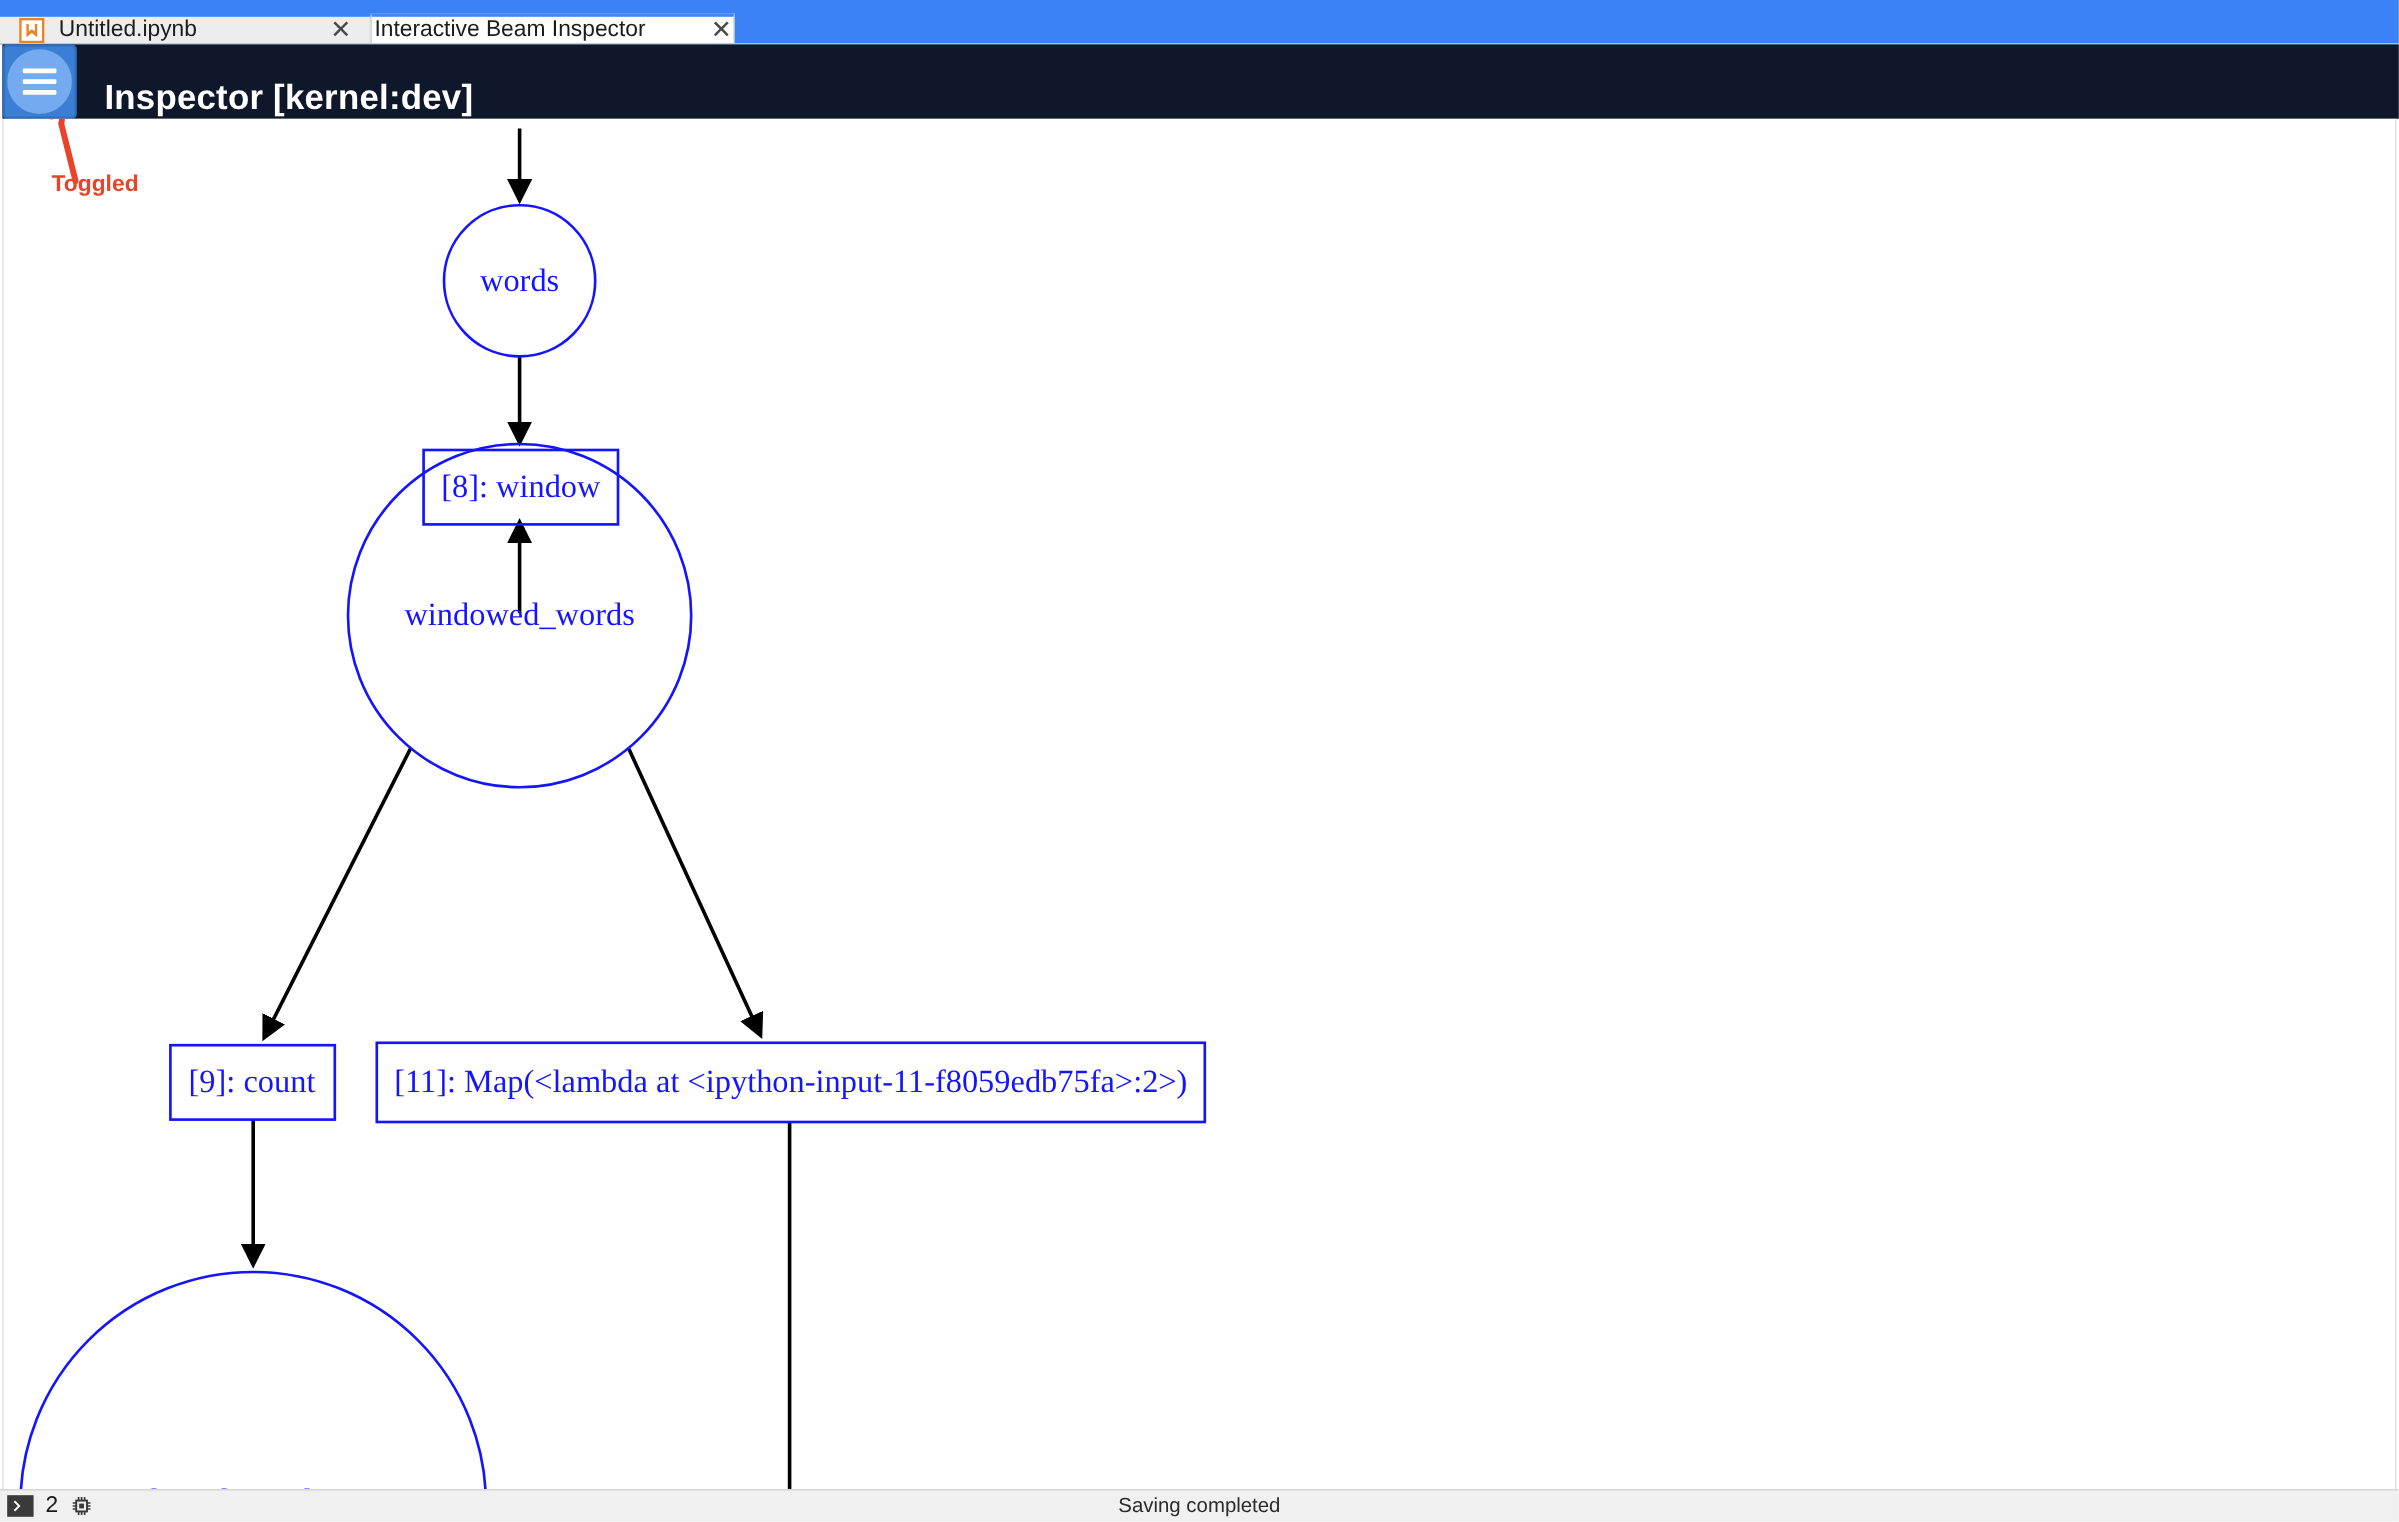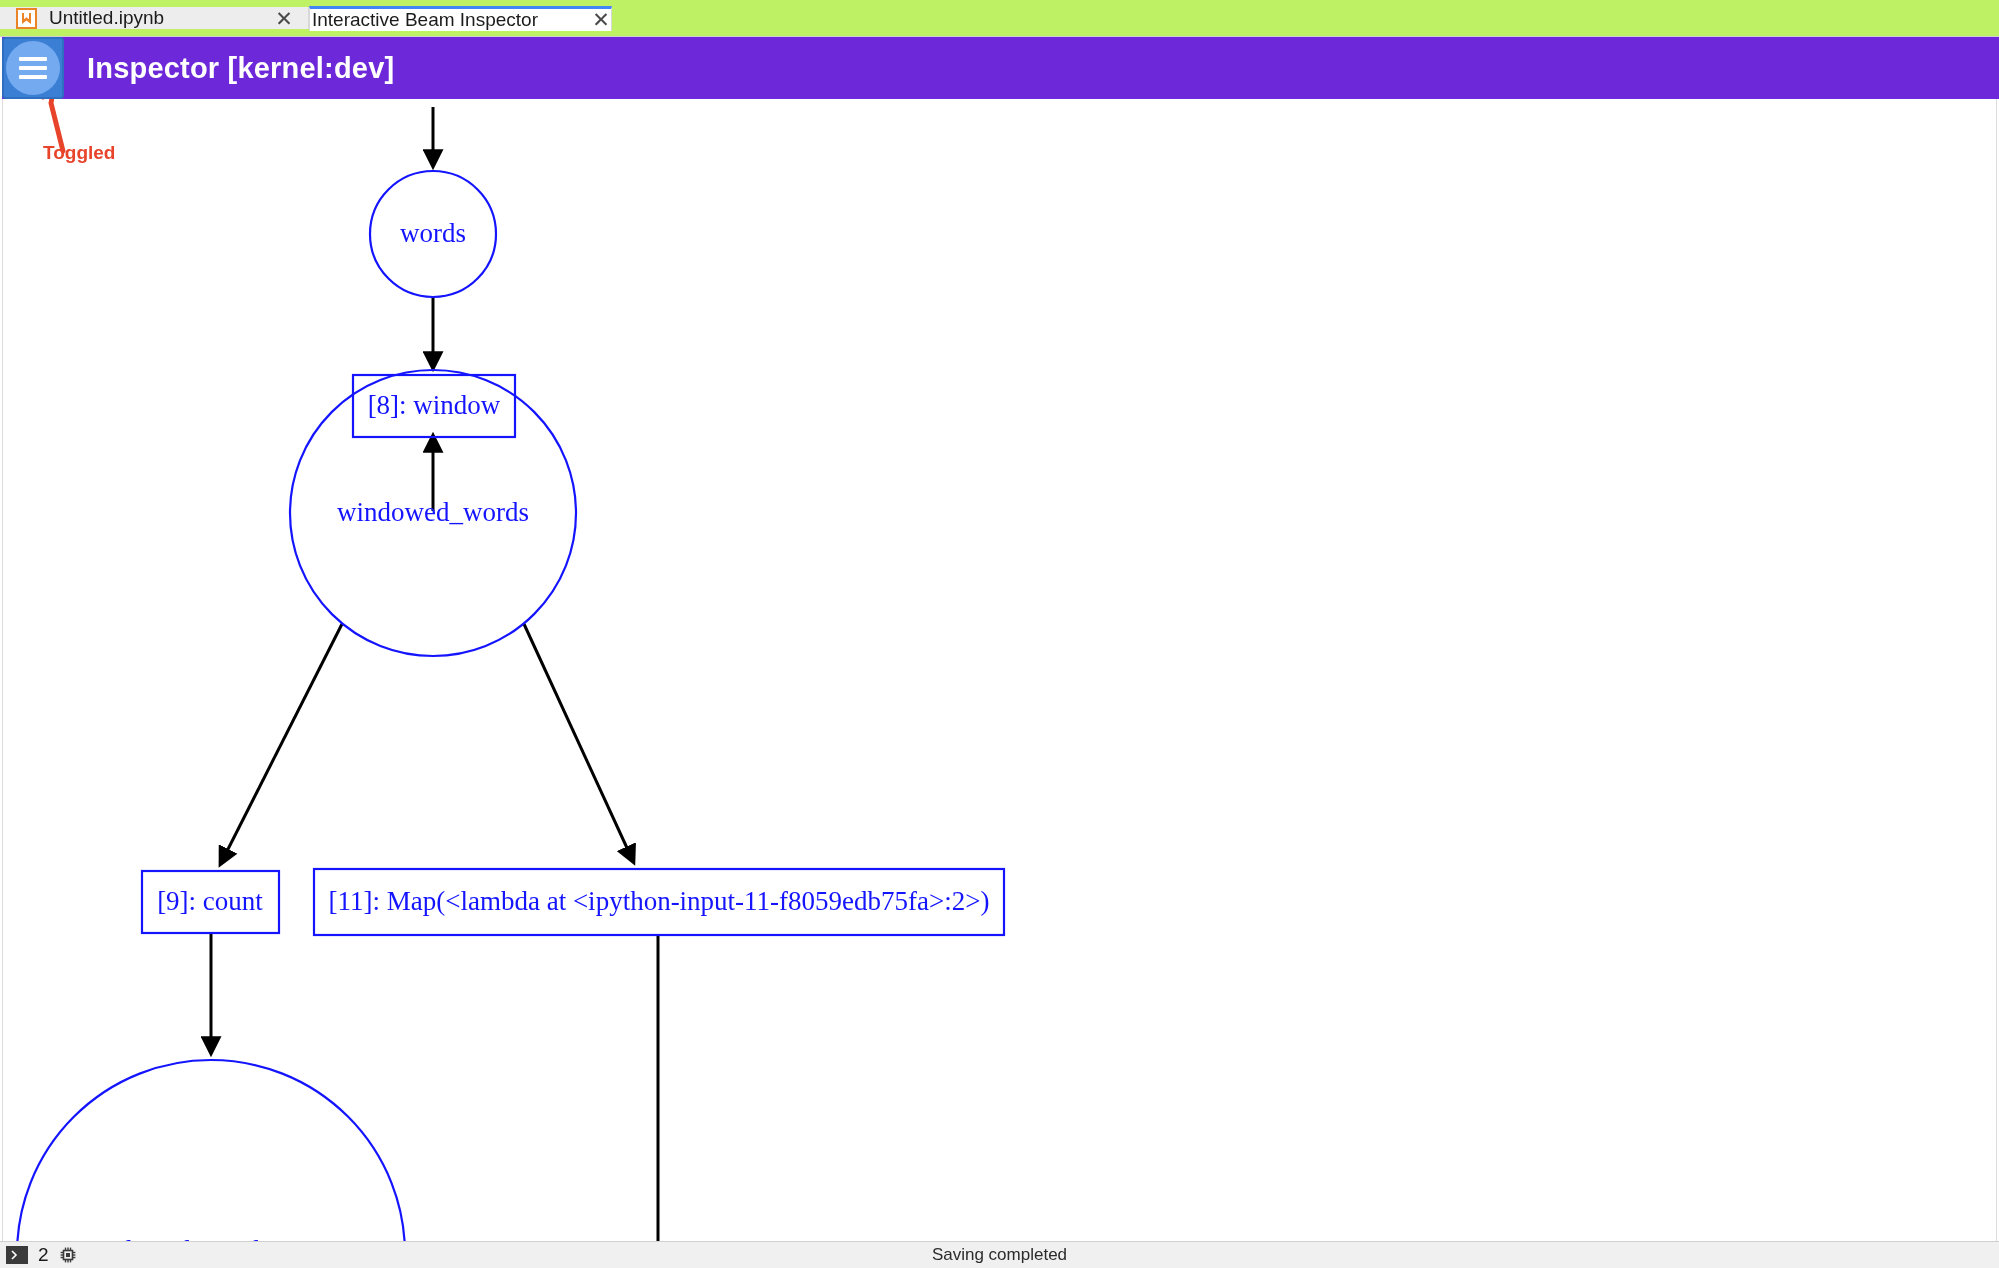--- a/index.html
+++ b/index.html
@@ -14,24 +14,24 @@
     font-family: "Liberation Sans", sans-serif;
     position: relative;
   }
 
   
   #tabbar {
     position: absolute;
     top: 0; left: 0;
     width: 1999px;
     height: 37px;
-    background: #bef264;
+    background: #3b82f6;
     border-bottom: 1px solid #d0d0d0;
     display: flex;
-    align-items: center;
+    align-items: flex-end;
     box-sizing: border-box;
   }
   .tab {
     display: flex;
     align-items: center;
     box-sizing: border-box;
     padding: 0 14px 0 16px;
     cursor: pointer;
     position: relative;
     background: #ebebeb;
@@ -86,23 +86,23 @@
     background: #ffffff;
     border-bottom: 0;
   }
 
   
   #header {
     position: absolute;
     top: 37px; left: 2px;
     width: 1997px;
     height: 62px;
-    background: #6d28d9;
-    display: flex;
-    align-items: center;
+    background: #0f172a;
+    display: flex;
+    align-items: flex-end;
   }
   #menu-button {
     width: 62px; height: 62px;
     background: #3b7fd4;
     border: 2px solid #2f6fc2;
     box-sizing: border-box;
     border-radius: 4px;
     position: relative;
     display: flex;
     align-items: center;

